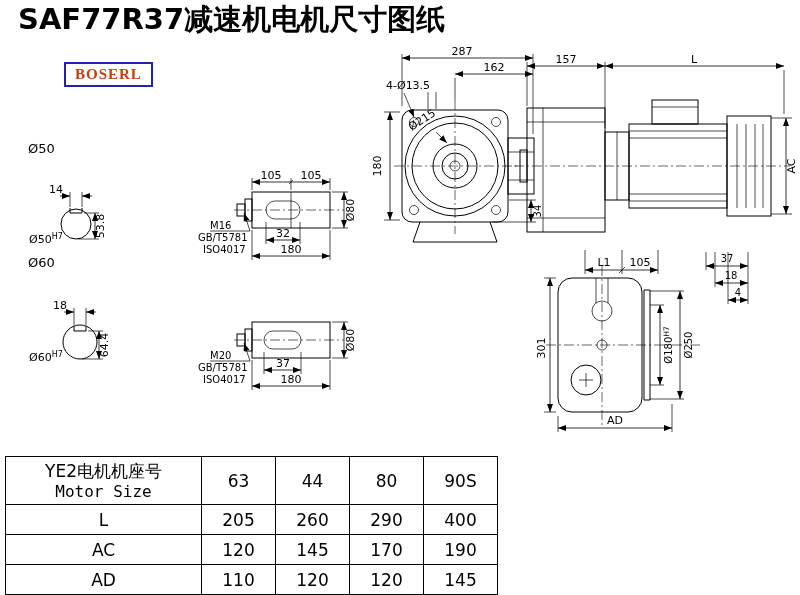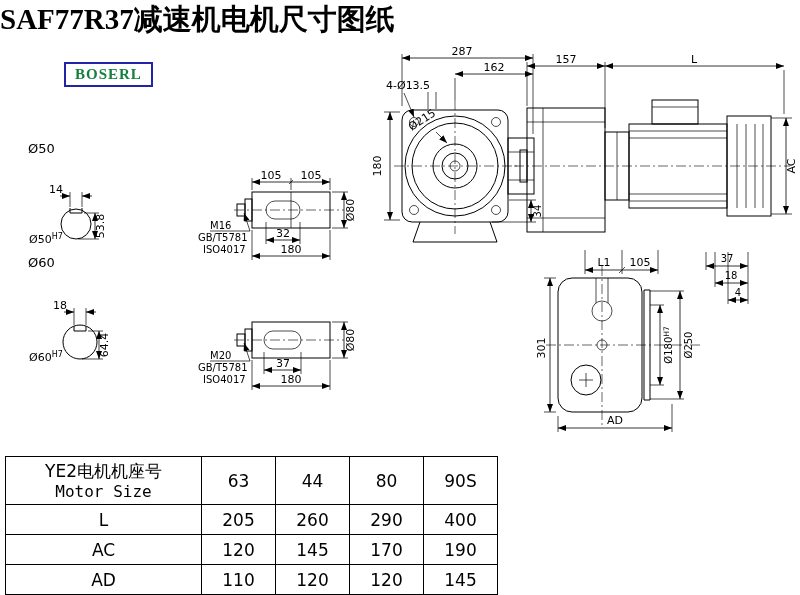--- a/index.html
+++ b/index.html
@@ -1,19 +1,19 @@
 <!DOCTYPE html>
 <html><head>
 <meta charset="utf-8">
 <style>
   html,body{margin:0;padding:0;}
   body{width:800px;height:595px;background:#fff;position:relative;overflow:hidden;
        font-family:"DejaVu Sans","Liberation Sans",sans-serif;color:#000;}
-  .page-title{position:absolute;left:0;top:0;font-size:29px;font-weight:bold;white-space:nowrap;font-family:Liberation Serif, serif;}
-  .brand-box{position:absolute;left:64px;top:62px;border:2px solid #2323a8;color:#15803d;
+  .page-title{position:absolute;left:18px;top:0;font-size:29px;font-weight:bold;white-space:nowrap;}
+  .brand-box{position:absolute;left:64px;top:62px;border:2px solid #2323a8;color:#c2410c;
              font-family:"Liberation Serif","DejaVu Serif",serif;font-weight:bold;font-size:15px;
              padding:2px 9px;letter-spacing:1px;}
   svg.drawing{position:absolute;left:0;top:0;}
   svg text{font-family:"DejaVu Sans","Liberation Sans",sans-serif;font-size:11px;fill:#000;}
   svg text.sm{font-size:10px;}
   svg text.lg{font-size:13px;}
   .ln{stroke:#000;stroke-width:1;fill:none;}
   .thin{stroke:#000;stroke-width:0.7;fill:none;}
   .dim{stroke:#000;stroke-width:0.8;fill:none;}
   .cl{stroke:#000;stroke-width:0.6;fill:none;stroke-dasharray:10 3 2 3;}

